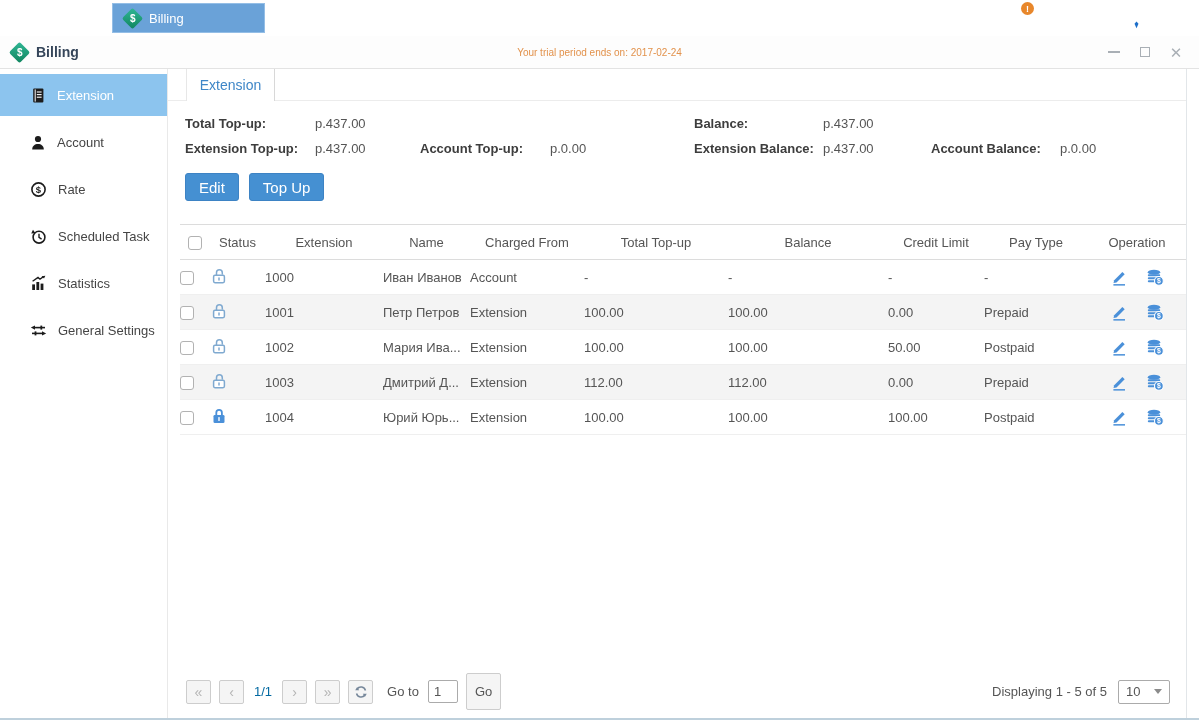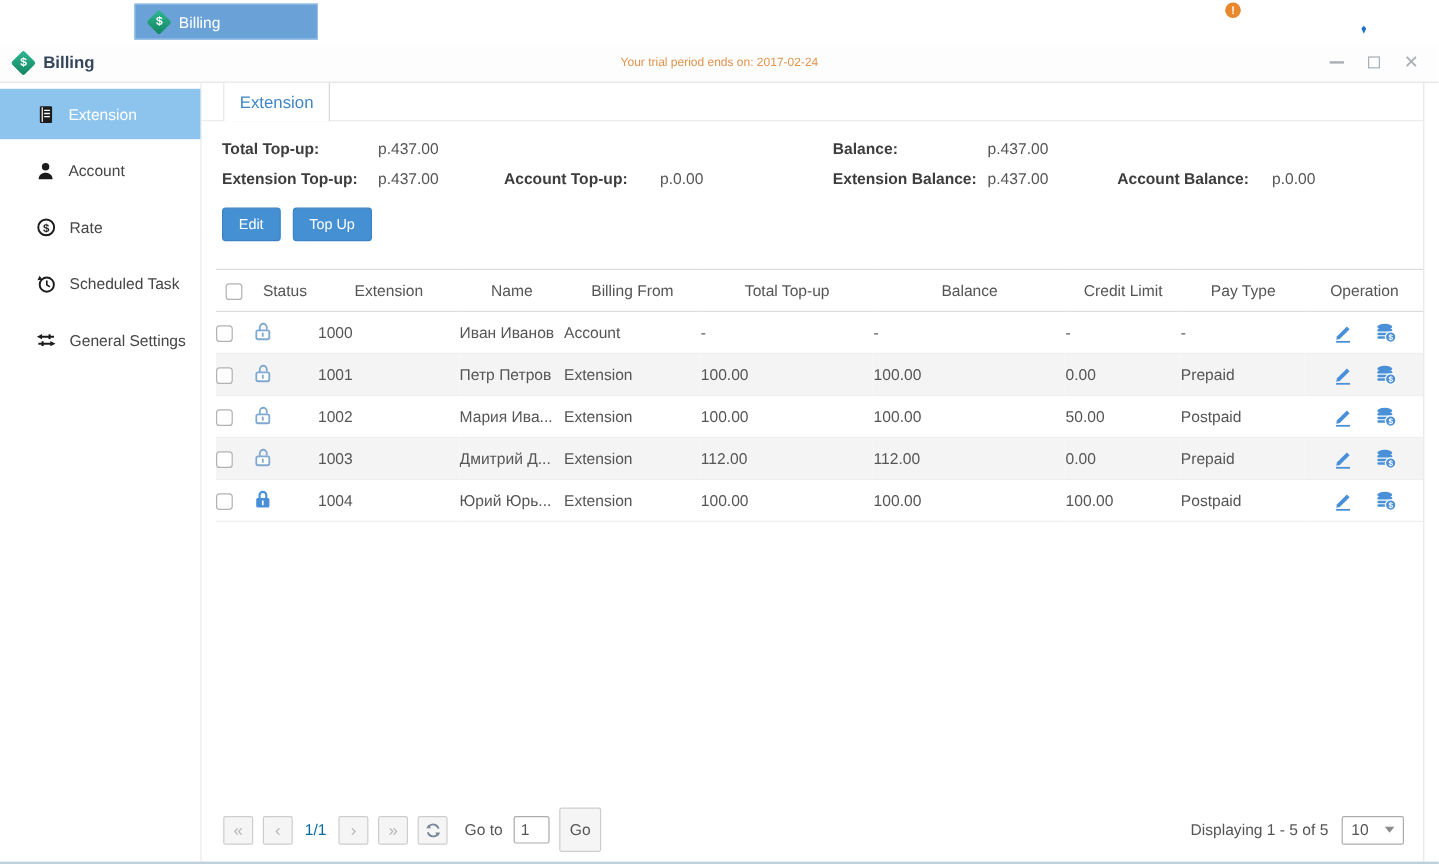--- a/index.html
+++ b/index.html
@@ -44,21 +44,21 @@
   .tabstrip { height:32px; border-bottom:1px solid #ececec; position:relative; }
   .tab-active { position:absolute; left:18px; top:0; width:89px; height:32px; background:#fff; border-left:1px solid #e7e7e7; border-right:1px solid #d8d8d8; display:flex; align-items:center; justify-content:center; color:#3e86c7; font-size:14px; cursor:pointer; z-index:2; }
 
   .summary { margin:15px 0 0 17px; display:grid; grid-template-columns:130px 105px 130px 144px 129px 108px 129px auto; row-gap:10px; }
   .summary .lab { font-weight:bold; color:#3d3d3d; }
   .summary .val { color:#555; }
   .gc1{grid-column:1} .gc2{grid-column:2} .gc3{grid-column:3} .gc4{grid-column:4}
   .gc5{grid-column:5} .gc6{grid-column:6} .gc7{grid-column:7} .gc8{grid-column:8}
 
   .actions { margin:17px 0 0 17px; display:flex; gap:10px; }
-  .btn-blue { background:#4590d2; color:#fff; border:1px solid #3d83c4; height:28px; padding:0 13px; border-radius:3px; font-size:12px; font-family:"Liberation Sans",sans-serif; cursor:pointer; }
+  .btn-blue { background:#4590d2; color:#fff; border:1px solid #3d83c4; height:28px; padding:0 13px; border-radius:3px; font-size:15px; font-family:"Liberation Sans",sans-serif; cursor:pointer; }
 
   
   table.ext { margin:23px 0 0 12px; width:1006px; border-collapse:collapse; table-layout:fixed; }
   table.ext th { height:35px; font-weight:normal; color:#555; border-top:1px solid #dcdcdc; border-bottom:1px solid #dcdcdc; text-align:center; }
   table.ext td { height:35px; text-align:left; border-bottom:1px solid #efefef; color:#555; white-space:nowrap; overflow:hidden; }
   table.ext tbody tr:nth-child(even) { background:#f4f4f4; }
   .cb { display:inline-block; width:14px; height:14px; border:1px solid #b2b2b2; border-radius:3px; background:#fff; vertical-align:middle; cursor:pointer; }
   .op-ics { display:flex; align-items:center; justify-content:center; gap:18px; }
   .op-ics svg { cursor:pointer; }
 
@@ -201,20 +201,30 @@
     <div class="side-item">
       <svg width="17" height="17" viewBox="0 0 17 17">
           <circle cx="9" cy="9.2" r="5.9" fill="none" stroke="#1c1c1c" stroke-width="1.6"></circle>
           <path d="M9 5.8 V9.4 l2.6 1.7" fill="none" stroke="#1c1c1c" stroke-width="1.4"></path>
           <path d="M1.2 5.6 L5.4 5.2 L3 1.8 Z" fill="#1c1c1c"></path>
         </svg>
       <span>Scheduled Task</span>
     </div>
     <div class="side-item">
       <svg width="17" height="17" viewBox="0 0 17 17">
+          <rect x="2.2" y="9.4" width="2.8" height="5.6" fill="#1c1c1c"></rect>
+          <rect x="6.4" y="7" width="2.8" height="8" fill="#1c1c1c"></rect>
+          <rect x="10.6" y="8.6" width="2.8" height="6.4" fill="#1c1c1c"></rect>
+          <path d="M2.6 6.2 L8 2.4 L10 4.2 L13.4 1.6" fill="none" stroke="#1c1c1c" stroke-width="1.4"></path>
+          <path d="M15.4 0.8 L11.6 1.2 L14 3.6 Z" fill="#1c1c1c"></path>
+        </svg>
+      <span>Statistics</span>
+    </div>
+    <div class="side-item">
+      <svg width="17" height="17" viewBox="0 0 17 17">
           <path d="M4 5.6 H15" stroke="#1c1c1c" stroke-width="1.6"></path>
           <path d="M0.8 5.6 L5 3.4 V7.8 Z" fill="#1c1c1c"></path>
           <rect x="10.4" y="3.6" width="1.8" height="4" fill="#1c1c1c"></rect>
           <path d="M2 11.4 H13" stroke="#1c1c1c" stroke-width="1.6"></path>
           <path d="M16.2 11.4 L12 9.2 V13.6 Z" fill="#1c1c1c"></path>
           <rect x="4.6" y="9.4" width="1.8" height="4" fill="#1c1c1c"></rect>
         </svg>
       <span>General Settings</span>
     </div>
   </div>
@@ -258,21 +268,21 @@
           <col style="width:96px">
           <col style="width:104px">
           <col style="width:98px">
       </colgroup>
       <thead>
         <tr>
           <th><span class="cb"></span></th>
           <th>Status</th>
           <th>Extension</th>
           <th>Name</th>
-          <th>Billing From</th>
+          <th>Charged From</th>
           <th>Total Top-up</th>
           <th>Balance</th>
           <th>Credit Limit</th>
           <th>Pay Type</th>
           <th>Operation</th>
         </tr>
       </thead>
       <tbody>
         <tr>
           <td><span class="cb"></span></td>

